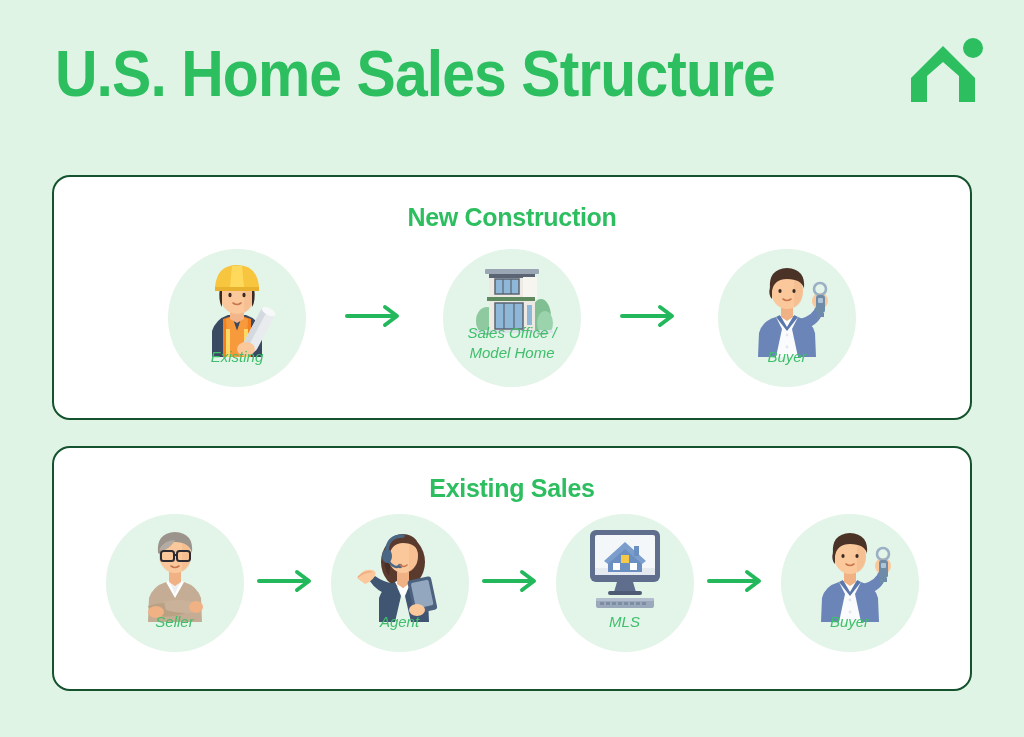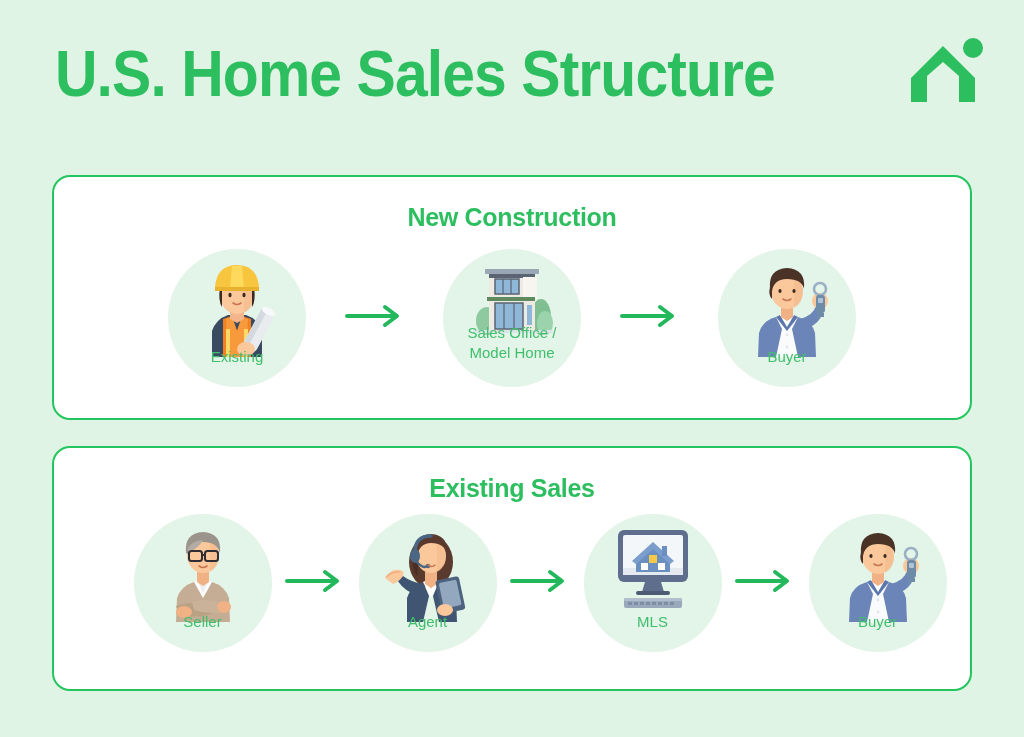--- a/index.html
+++ b/index.html
@@ -42,21 +42,21 @@
     width: 84px;
     height: 72px;
   }
 
   
   .panel {
     position: absolute;
     left: 52px;
     width: 920px;
     background: #FFFFFF;
-    border: 2px solid #22c55e;
+    border: 2px solid #14532d;
     border-radius: 18px;
     box-sizing: border-box;
   }
   #panel-new { top: 175px; height: 245px; }
   #panel-existing { top: 446px; height: 245px; }
 
   .panel-title {
     position: absolute;
     left: 0;
     width: 100%;
@@ -71,21 +71,21 @@
   .flow {
     position: absolute;
     left: 0;
     top: 72px;
     width: 100%;
     height: 165px;
     display: flex;
     align-items: flex-start;
     justify-content: center;
   }
-  #panel-existing .flow { top: 66px; padding-left: 28px; }
+  #panel-existing .flow { top: 66px; }
 
   .node {
     width: 140px;
     height: 160px;
     position: relative;
     flex: 0 0 auto;
   }
   .node-circle {
     position: absolute;
     left: 50%;
@@ -110,20 +110,21 @@
     left: 50%;
     transform: translateX(-50%);
     top: 98px;
     width: 150px;
     text-align: center;
     font-size: 15px;
     color: #3FBF6B;
     line-height: 1.32;
     z-index: 4;
     white-space: pre-line;
+    font-style: italic;
   }
   .node-label.two-line { top: 74px; }
 
   .arrow {
     flex: 0 0 auto;
     width: 84px;
     height: 160px;
     position: relative;
   }
   .arrow svg {

